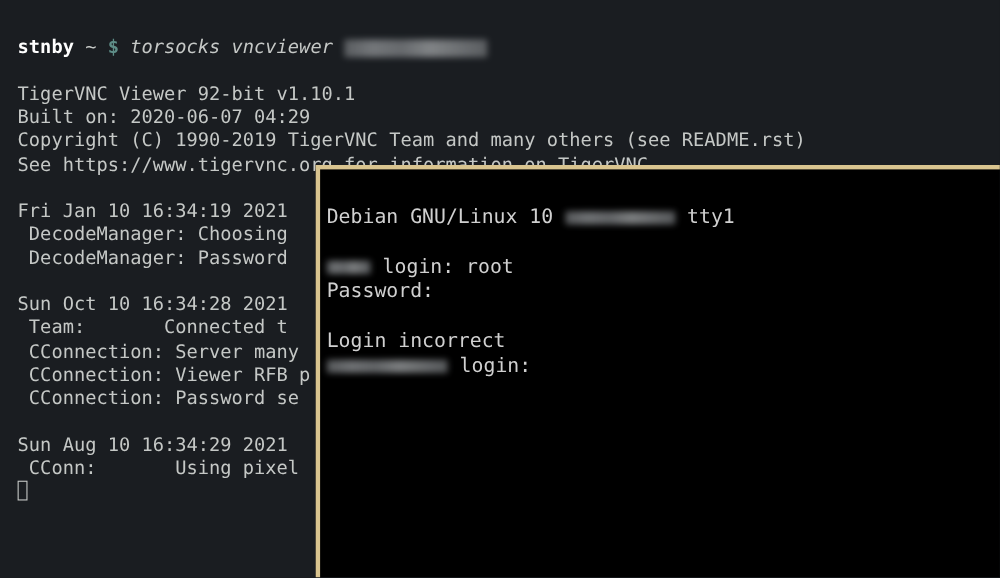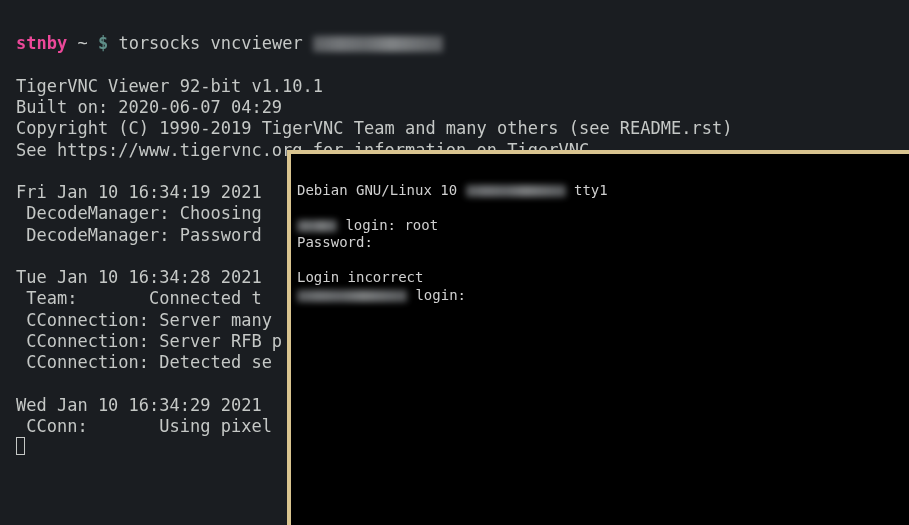--- a/index.html
+++ b/index.html
@@ -11,24 +11,24 @@
     color: #c5c8c6;
     width: 909px;
     height: 525px;
     overflow: hidden;
     position: relative;
   }
   .terminal {
     padding: 12px 16px;
     white-space: pre;
   }
-  .prompt-user { color: #ec4899; font-weight: bold; }
+  .prompt-user { color: #ffffff; font-weight: bold; }
   .prompt-tilde { color: #c5c8c6; }
   .prompt-dollar { color: #5e8d87; font-weight: bold; }
-  .cmd { color: #c5c8c6; }
+  .cmd { color: #c5c8c6; font-style: italic; }
   .censored {
     display: inline-block;
     vertical-align: middle;
     height: 16px;
     background: linear-gradient(90deg, #6a6d70 0%, #8a8d90 20%, #7a7d80 40%, #9a9d9f 60%, #6a6d70 100%);
     filter: blur(3px);
     opacity: 0.8;
     border-radius: 1px;
   }
   .censored.ip1 { width: 130px; }
@@ -44,21 +44,21 @@
   .vnc-window {
     position: absolute;
     top: 150px;
     left: 287px;
     width: 622px;
     height: 375px;
     background: #000;
     border-top: 4px solid #d9c48f;
     border-left: 4px solid #d9c48f;
     font-family: 'Menlo', 'Consolas', monospace;
-    font-size: 14px;
+    font-size: 18px;
     color: #d0d0d0;
     padding: 10px 6px;
     white-space: pre;
     line-height: 1.25;
   }
 </style>
 </head>
 <body>
 
 <div class="terminal">
@@ -66,27 +66,27 @@
 
 <span>TigerVNC Viewer 92-bit v1.10.1</span>
 <span>Built on: 2020-06-07 04:29</span>
 <span>Copyright (C) 1990-2019 TigerVNC Team and many others (see README.rst)</span>
 <span>See https://www.tigervnc.org for information on TigerVNC.</span>
 
 <span>Fri Jan 10 16:34:19 2021</span>
 <span> DecodeManager: Choosing </span>
 <span> DecodeManager: Password </span>
 
-<span>Tue Jan 10 16:34:28 2021</span>
+<span>Sun Oct 10 16:34:28 2021</span>
 <span> Team:       Connected t</span>
 <span> CConnection: Server many</span>
-<span> CConnection: Server RFB p</span>
-<span> CConnection: Detected se</span>
+<span> CConnection: Viewer RFB p</span>
+<span> CConnection: Password se</span>
 
-<span>Wed Jan 10 16:34:29 2021</span>
+<span>Sun Aug 10 16:34:29 2021</span>
 <span> CConn:       Using pixel</span>
 <span class="cursor"></span>
 </div>
 
 <div class="vnc-window">
 <span><span>Debian GNU/Linux 10 </span><span class="censored small"></span><span> tty1</span></span>
 
 <span><span class="censored tiny"></span><span> login: root</span></span>
 <span>Password:</span>
 

